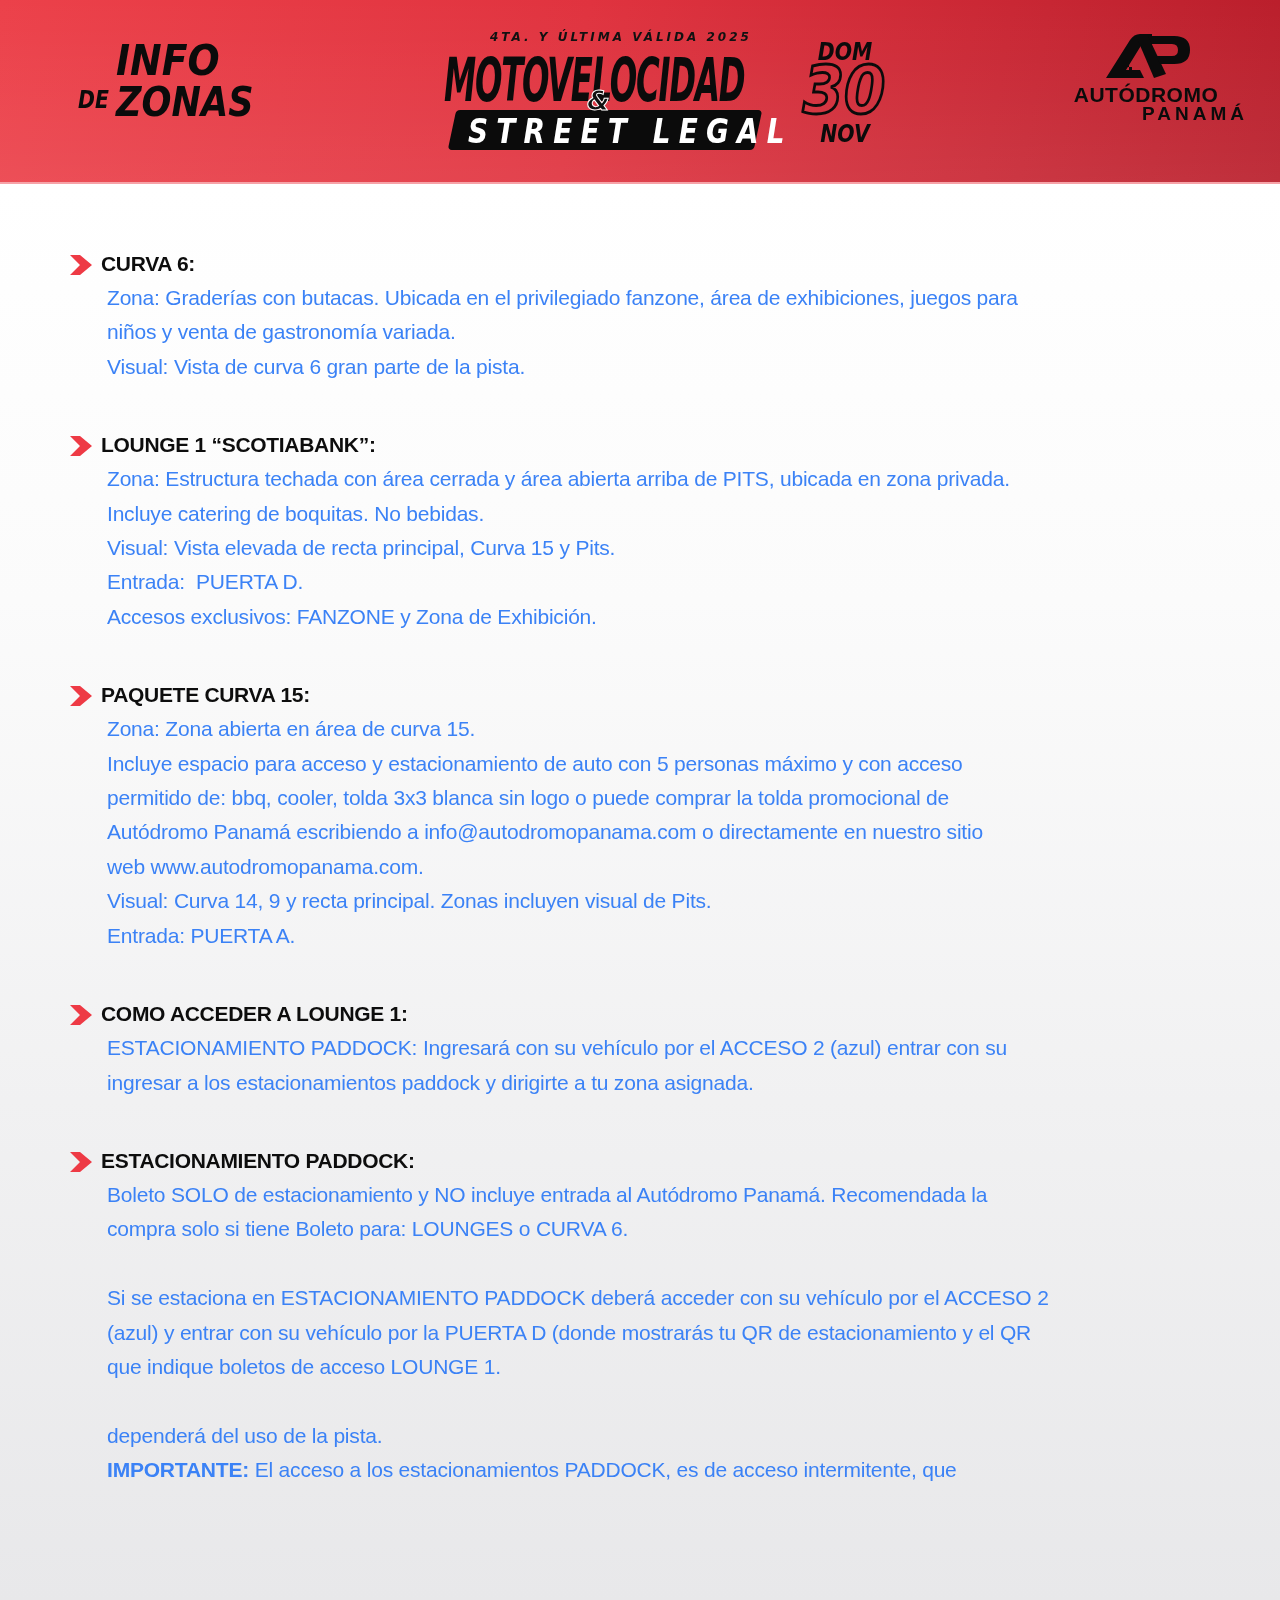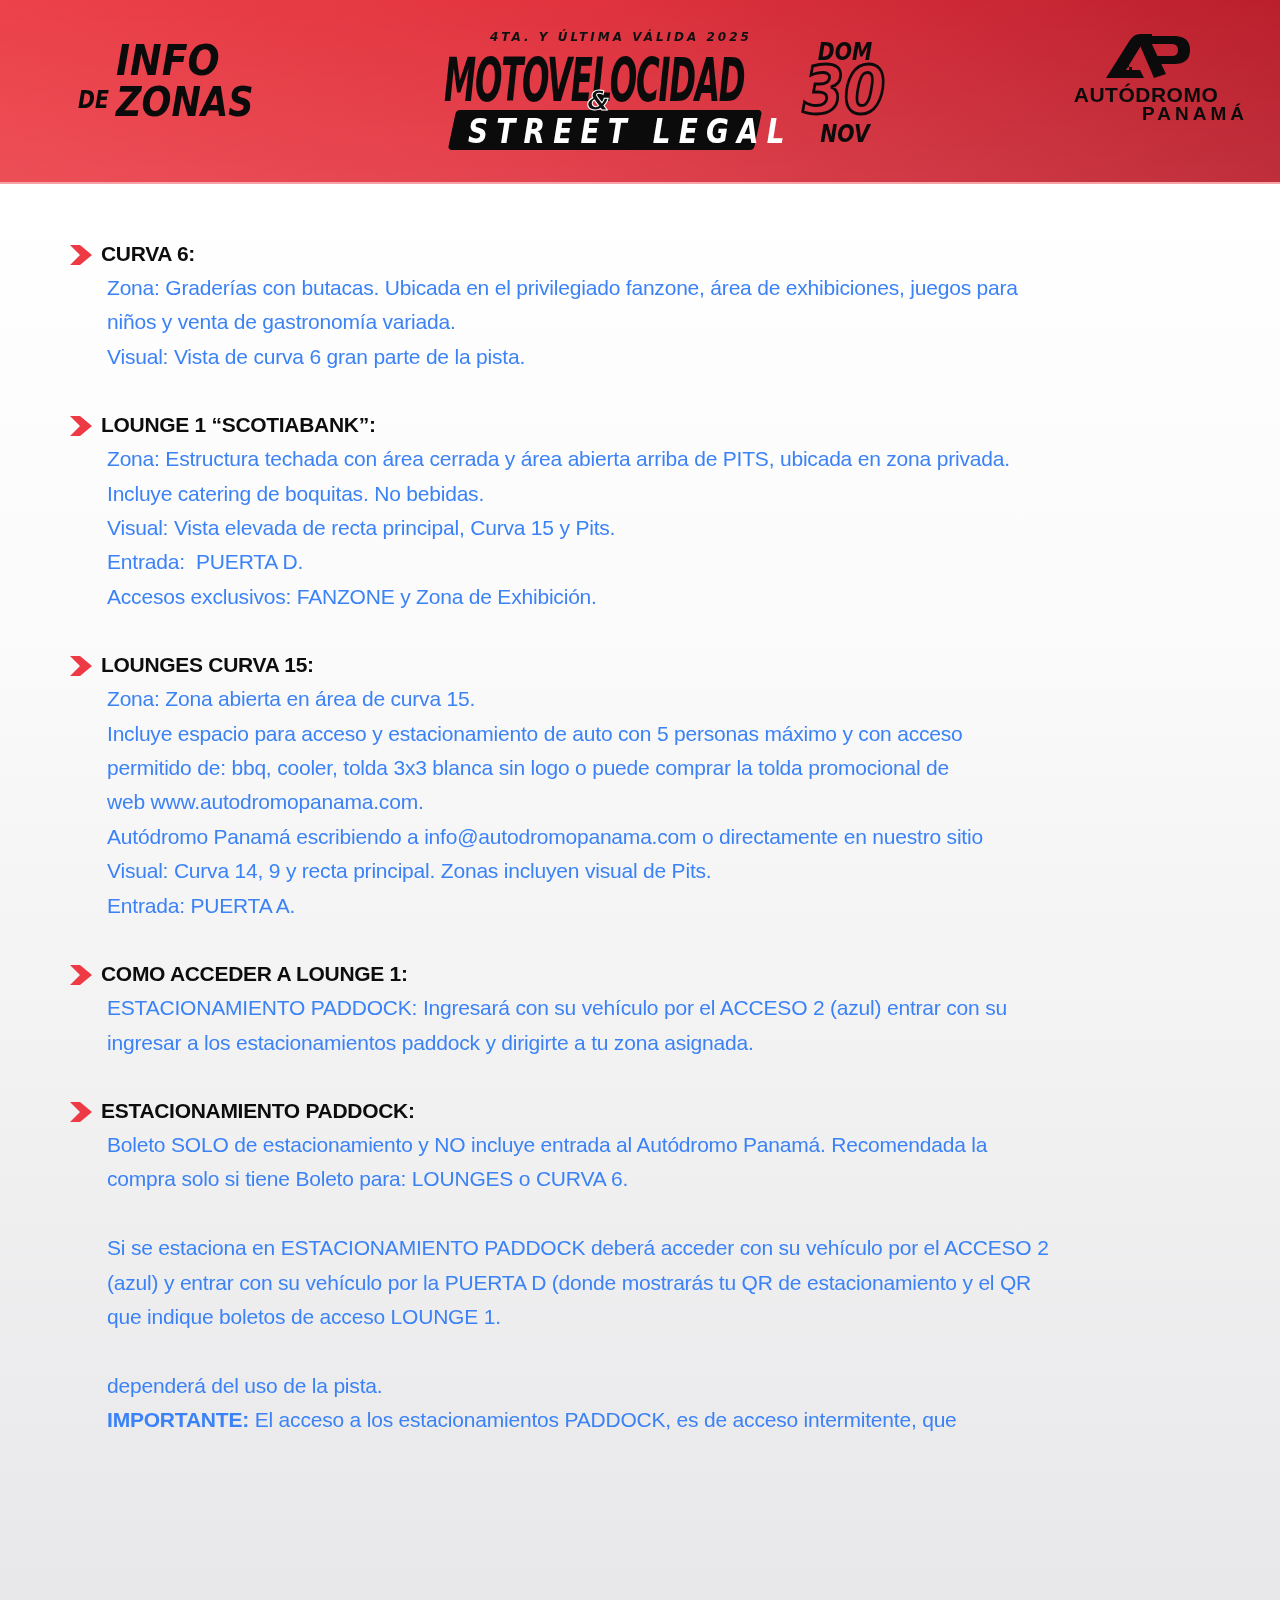--- a/index.html
+++ b/index.html
@@ -84,21 +84,21 @@
     color: #0b0b0b; letter-spacing: 0.5px; font-family: "Liberation Sans", sans-serif; line-height: 22px;
   }
   .logo-country {
     position: absolute; left: 0; top: 70px; width: 200px; text-align: right; font-size: 19px; font-weight: 900;
     color: #0b0b0b; letter-spacing: 4px; font-family: "Liberation Sans", sans-serif; line-height: 20px;
   }
   
   .content { position: absolute; left: 70px; top: 237px; width: 1140px; }
   .section { position: relative; }
   .section-head {
-    position: relative; height: 34px; line-height: 34px;
+    position: relative; height: 34px; line-height: 34px; margin-top: 10px;
   }
   .chev {
     position: absolute; left: 0; top: 8px; width: 22px; height: 20px;
   }
   .section-title {
     position: absolute; left: 31px; top: 0; font-size: 21px; font-weight: 700; color: #0d0d0d; white-space: nowrap;
     letter-spacing: -0.3px;
   }
   .line {
     margin-left: 37px; font-size: 21px; line-height: 34.4px; color: #3b82f6; white-space: nowrap; letter-spacing: -0.2px;
@@ -174,27 +174,27 @@
     <div class="line" style="white-space:pre;">Entrada:  PUERTA D.</div>
     <div class="line">Accesos exclusivos: FANZONE y Zona de Exhibición.</div>
   </div>
   <div class="gap"></div>
 
   <div class="section">
     <div class="section-head">
       <svg class="chev" viewBox="0 0 22 20">
           <path d="M0 0 L10 0 L22 10 L10 20 L0 20 L10 10 Z" fill="#ee3a45"></path>
         </svg>
-      <span class="section-title">LOUNGES CURVA 15:</span>
+      <span class="section-title">PAQUETE CURVA 15:</span>
     </div>
     <div class="line">Zona: Zona abierta en área de curva 15.</div>
     <div class="line">Incluye espacio para acceso y estacionamiento de auto con 5 personas máximo y con acceso</div>
     <div class="line">permitido de: bbq, cooler, tolda 3x3 blanca sin logo o puede comprar la tolda promocional de</div>
+    <div class="line">Autódromo Panamá escribiendo a info@autodromopanama.com o directamente en nuestro sitio</div>
     <div class="line">web www.autodromopanama.com.</div>
-    <div class="line">Autódromo Panamá escribiendo a info@autodromopanama.com o directamente en nuestro sitio</div>
     <div class="line">Visual: Curva 14, 9 y recta principal. Zonas incluyen visual de Pits.</div>
     <div class="line">Entrada: PUERTA A.</div>
   </div>
   <div class="gap"></div>
 
   <div class="section">
     <div class="section-head">
       <svg class="chev" viewBox="0 0 22 20">
           <path d="M0 0 L10 0 L22 10 L10 20 L0 20 L10 10 Z" fill="#ee3a45"></path>
         </svg>

